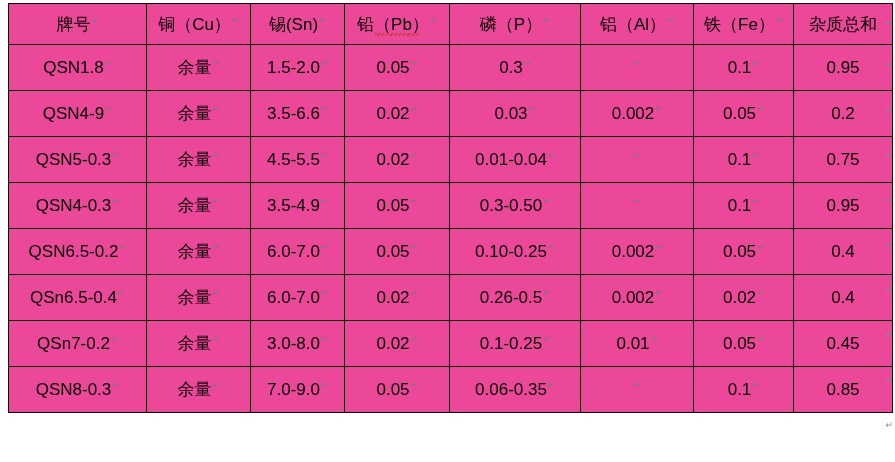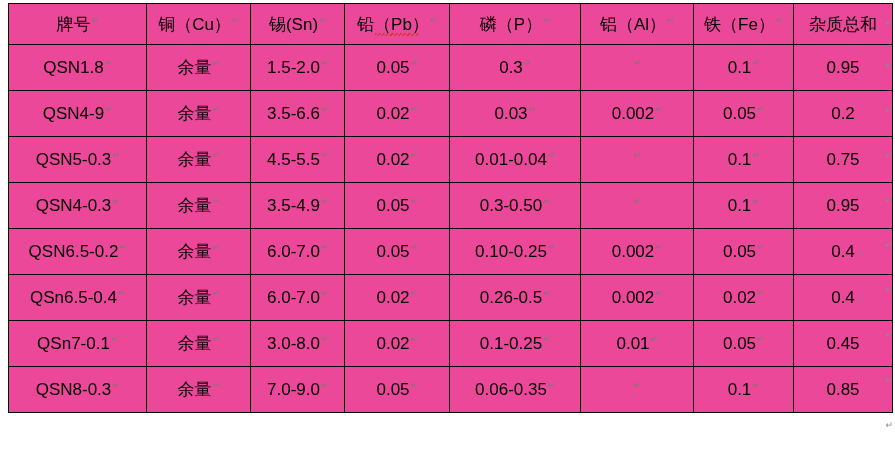--- a/index.html
+++ b/index.html
@@ -185,21 +185,21 @@
         <td><span class="cell-inner">QSn6.5-0.4</span><span class="mark"></span></td>
         <td><span class="cell-inner">余量</span><span class="mark"></span></td>
         <td><span class="cell-inner">6.0-7.0</span><span class="mark"></span></td>
         <td><span class="cell-inner">0.02</span><span class="mark"></span></td>
         <td><span class="cell-inner">0.26-0.5</span><span class="mark"></span></td>
         <td><span class="cell-inner">0.002</span><span class="mark"></span></td>
         <td><span class="cell-inner">0.02</span><span class="mark"></span></td>
         <td><span class="cell-inner">0.4</span></td>
       </tr>
       <tr>
-        <td><span class="cell-inner">QSn7-0.1</span><span class="mark"></span></td>
+        <td><span class="cell-inner">QSn7-0.2</span><span class="mark"></span></td>
         <td><span class="cell-inner">余量</span><span class="mark"></span></td>
         <td><span class="cell-inner">3.0-8.0</span><span class="mark"></span></td>
         <td><span class="cell-inner">0.02</span><span class="mark"></span></td>
         <td><span class="cell-inner">0.1-0.25</span><span class="mark"></span></td>
         <td><span class="cell-inner">0.01</span><span class="mark"></span></td>
         <td><span class="cell-inner">0.05</span><span class="mark"></span></td>
         <td><span class="cell-inner">0.45</span></td>
       </tr>
       <tr>
         <td><span class="cell-inner">QSN8-0.3</span><span class="mark"></span></td>

